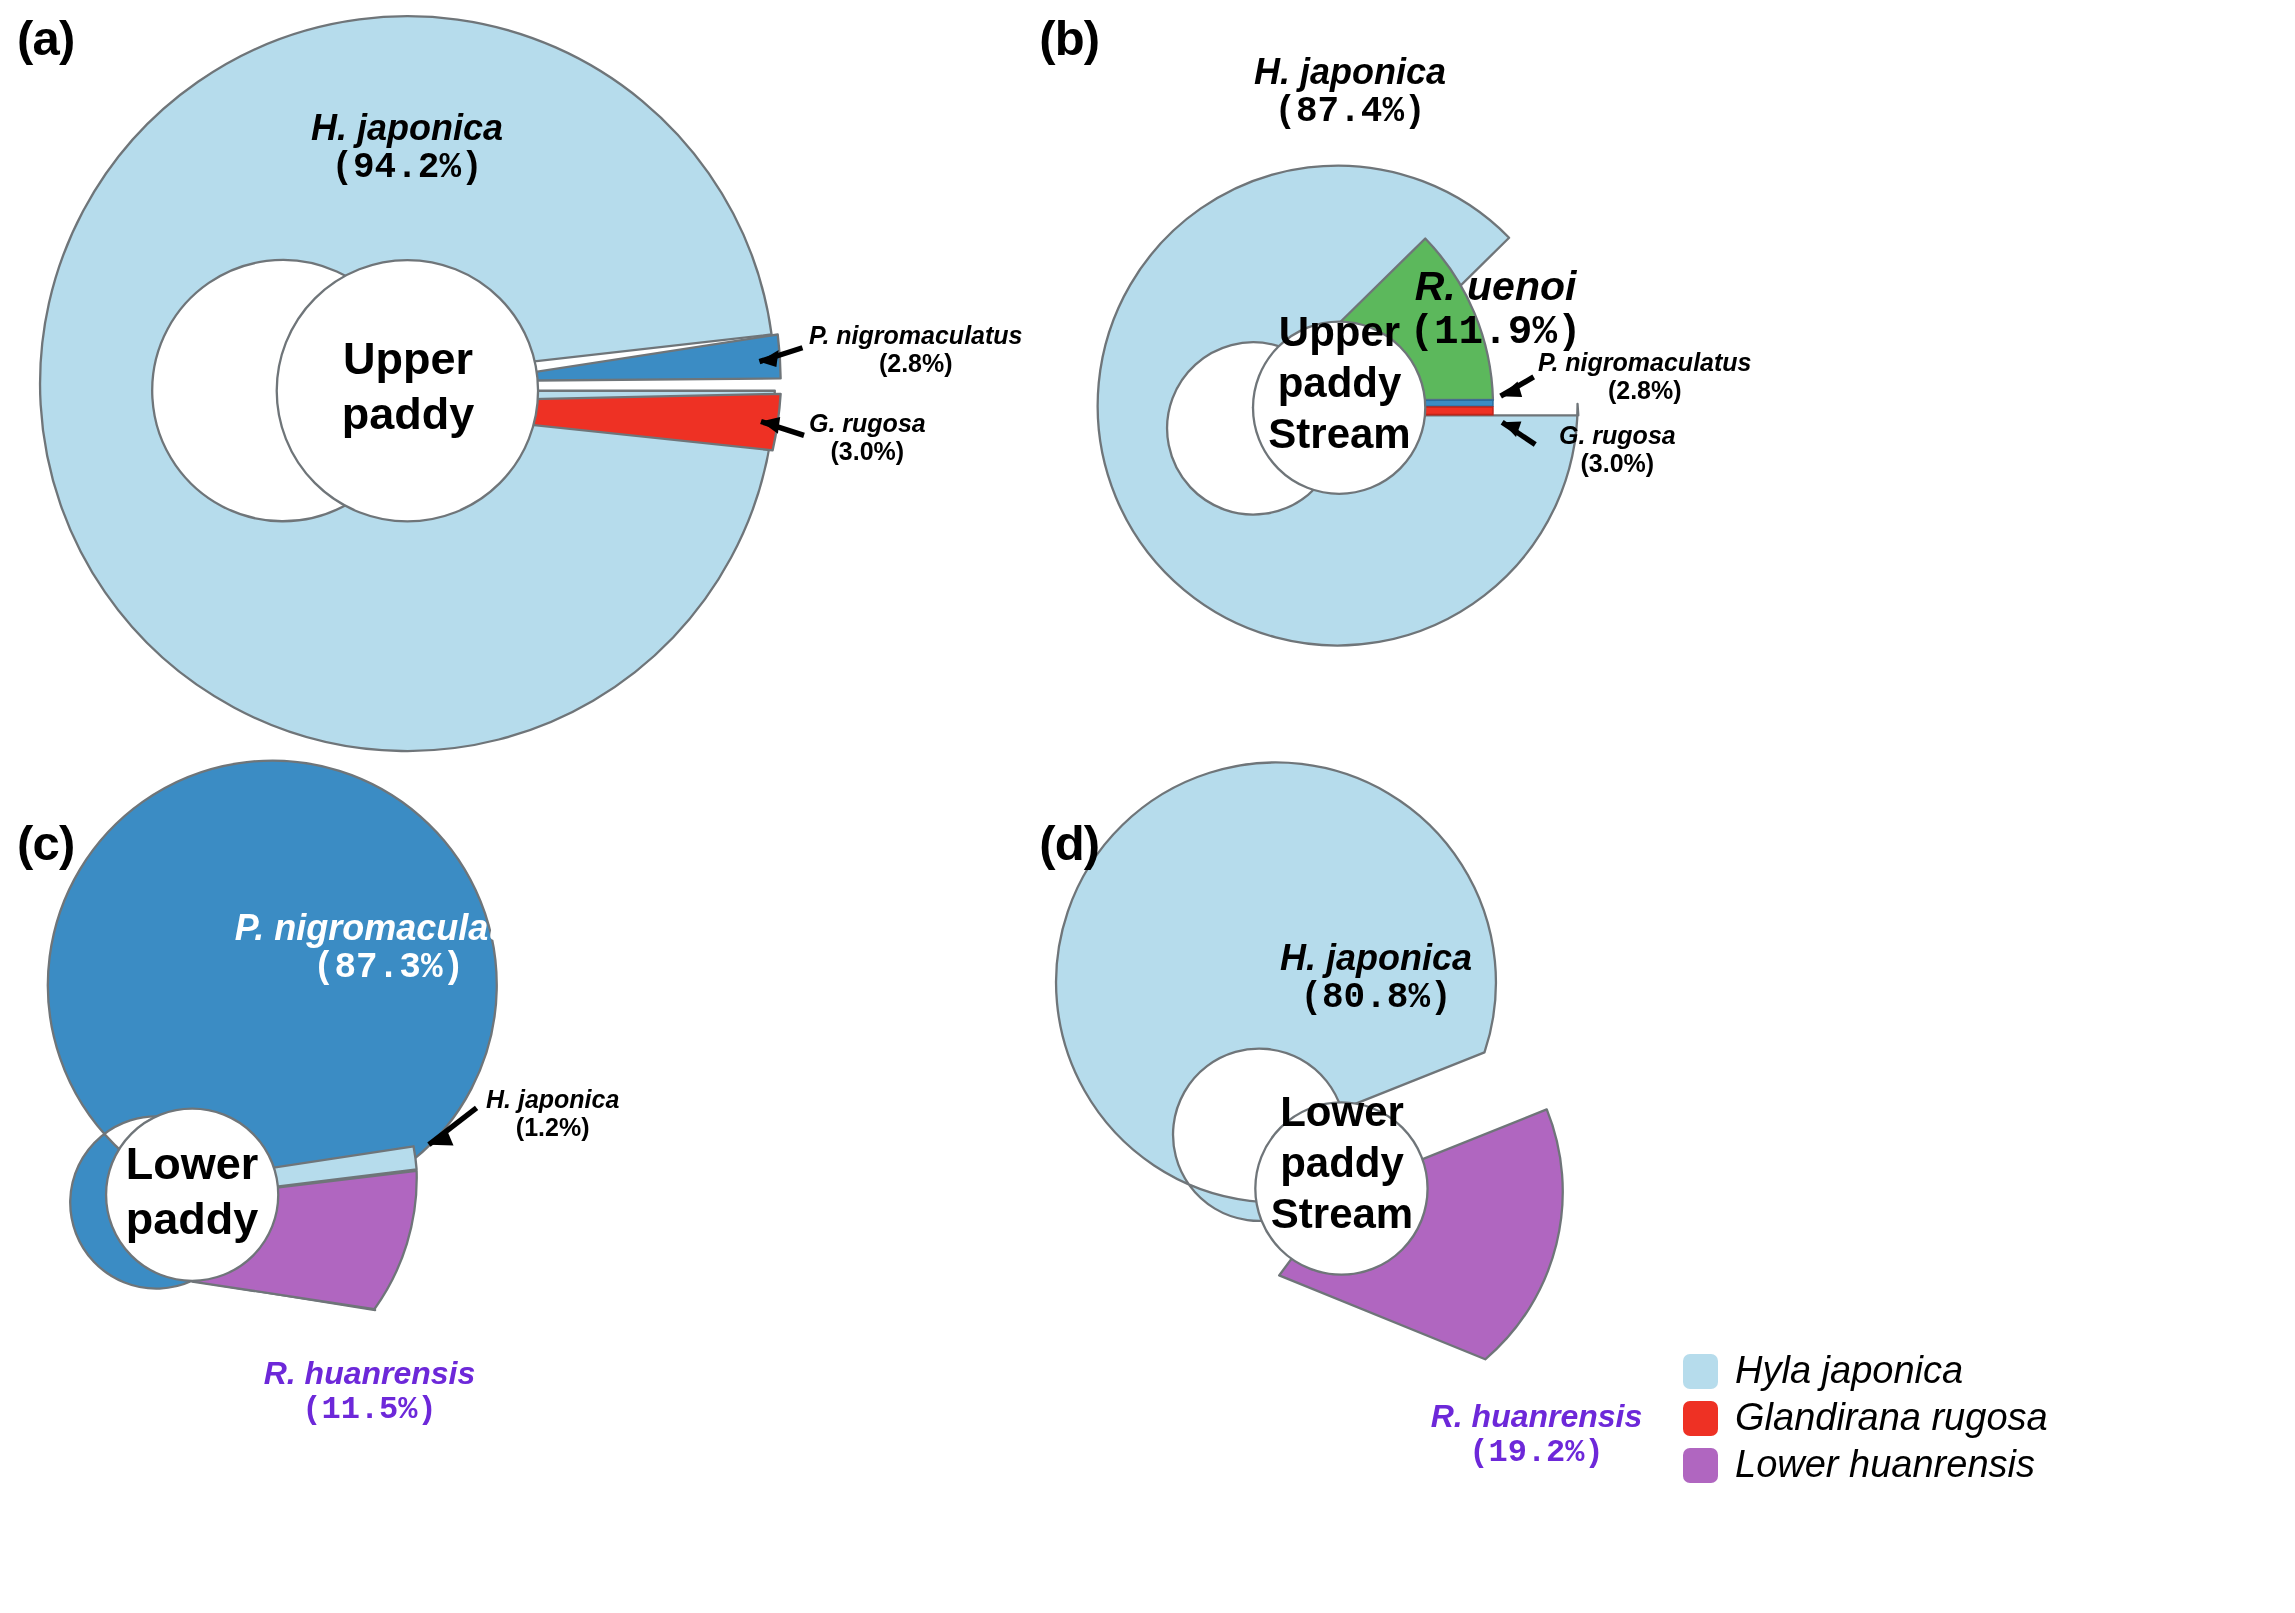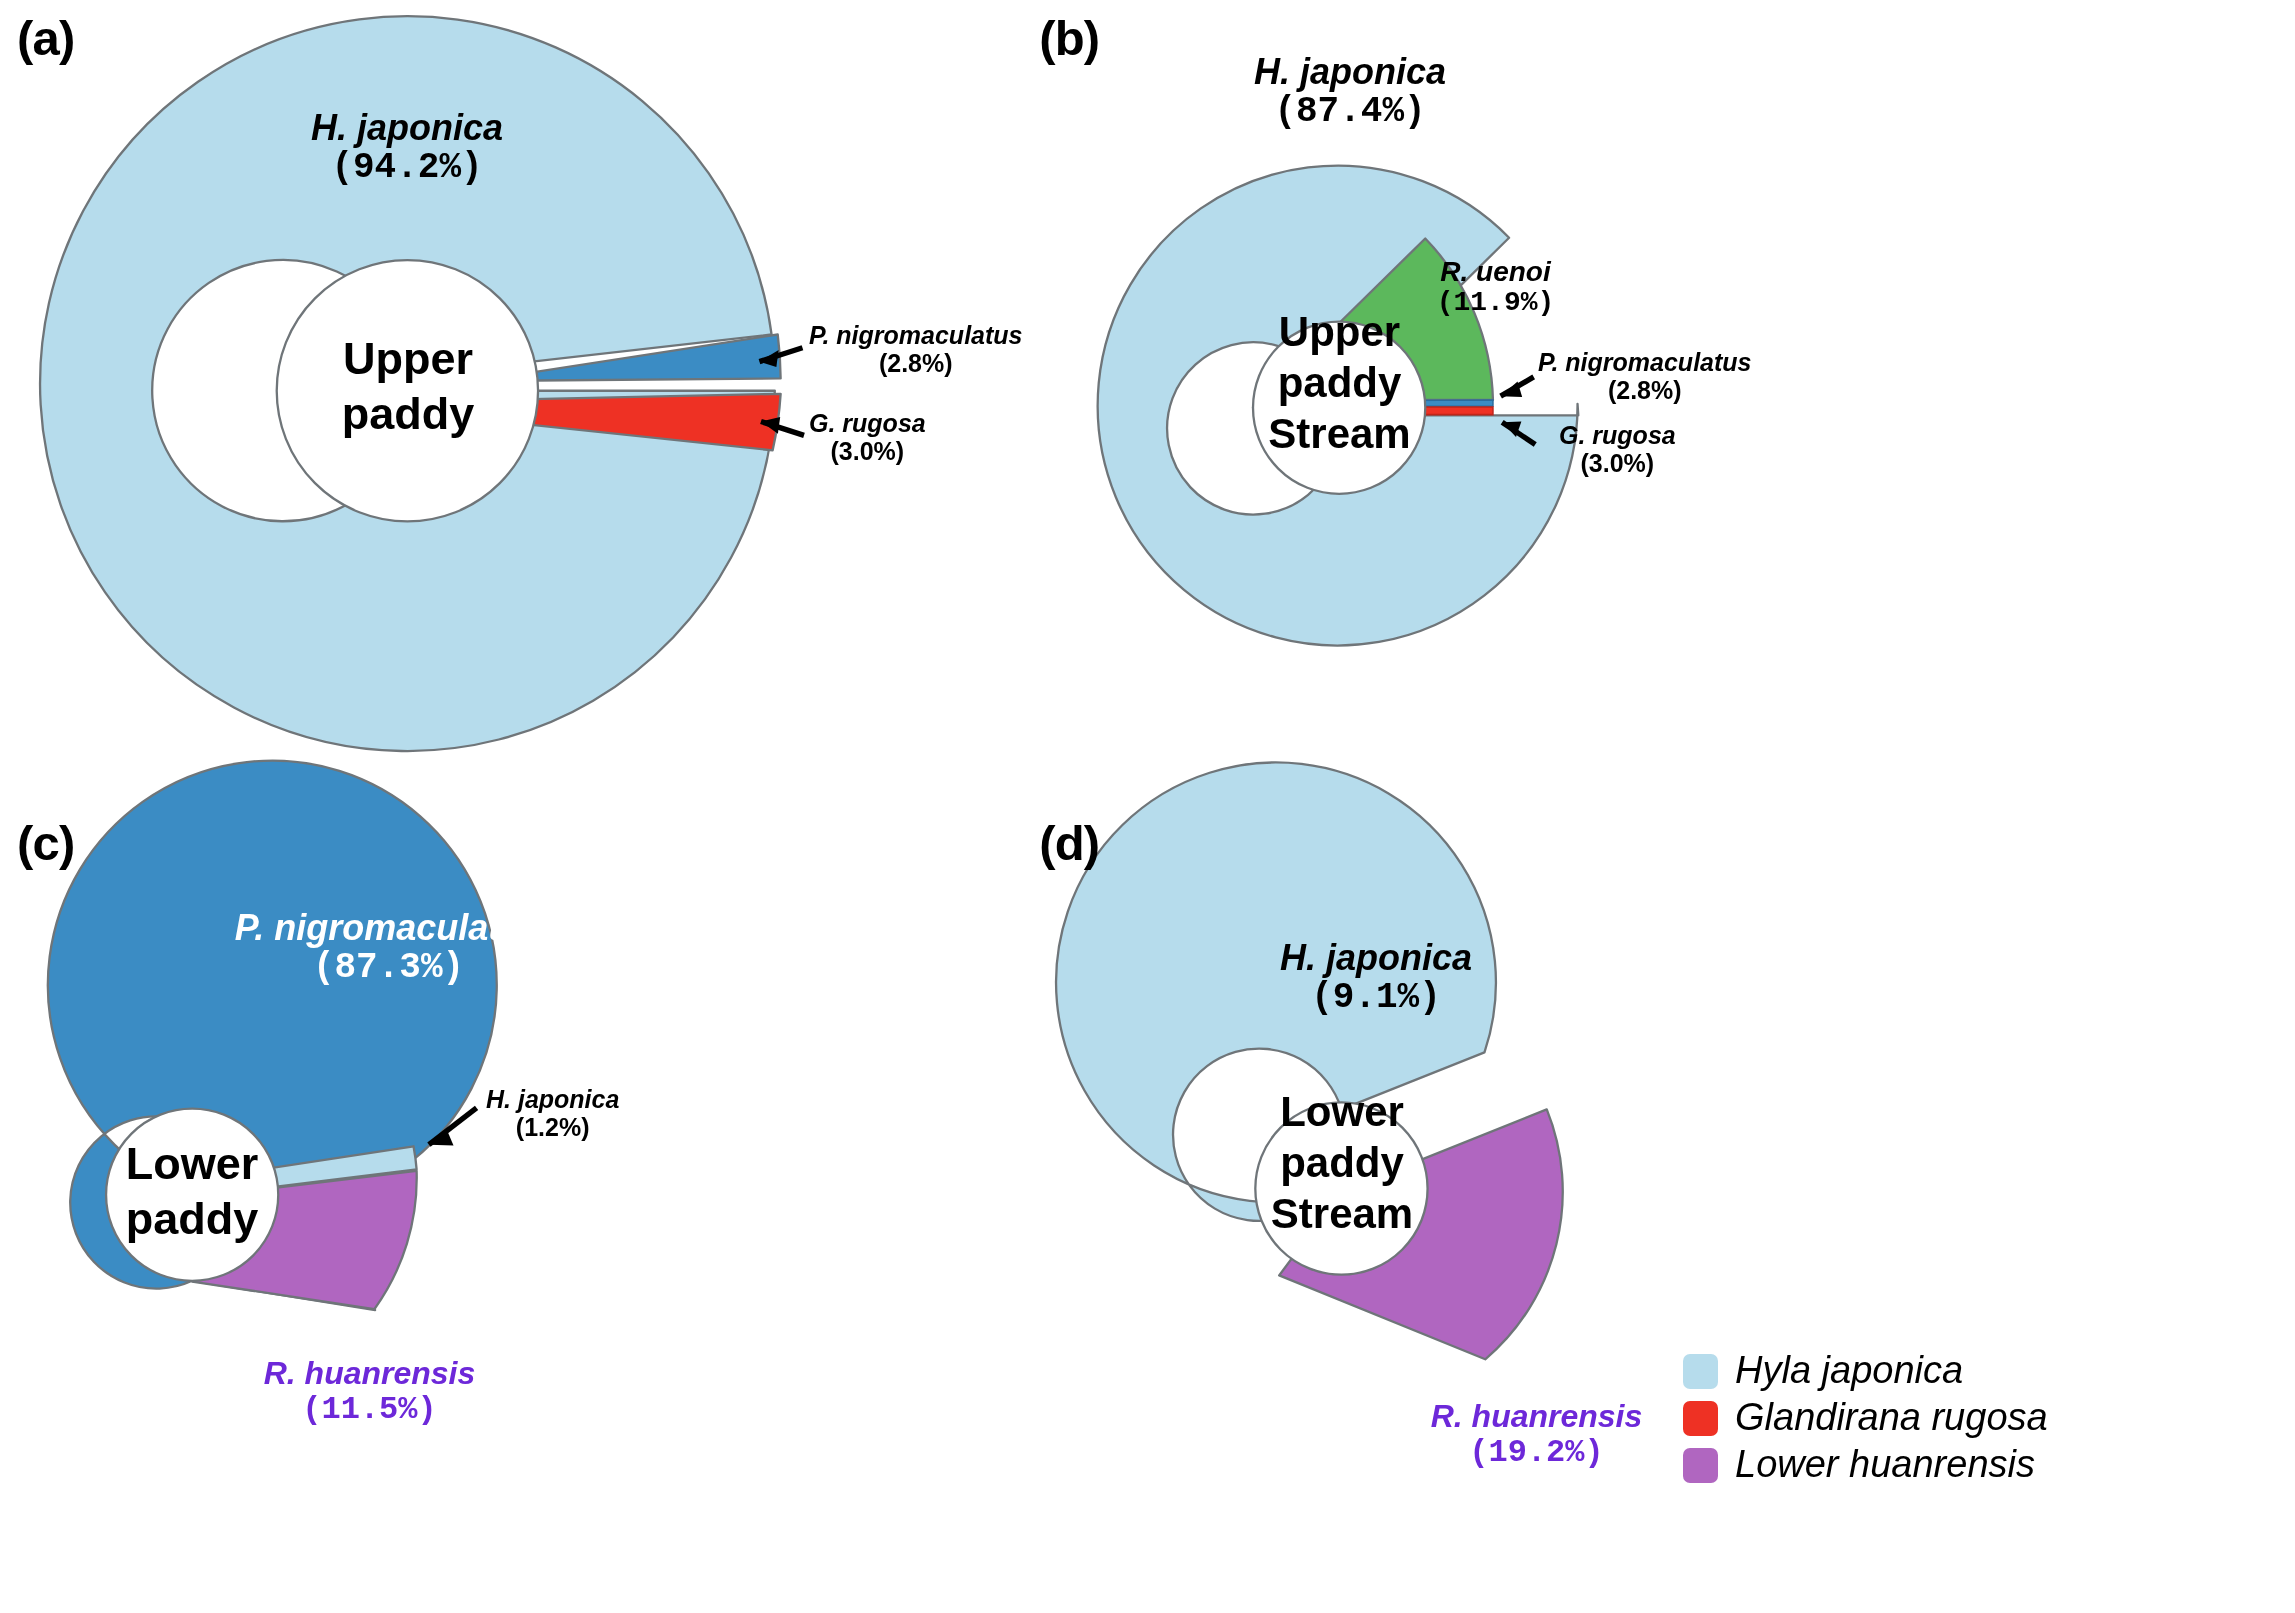--- a/index.html
+++ b/index.html
@@ -116,21 +116,21 @@
       <line x1="657" y1="578" x2="614" y2="549" stroke="#000" stroke-width="7"></line>
       <polygon points="614,549 639,548 632,568" fill="#000"></polygon>
     </g>
   </svg>
 
   <div class="wlabel" style="left:74px;top:52px;width:492px;">
     <span>H. japonica</span>
     <span class="pct">(87.4%)</span>
   </div>
 
-  <div class="wlabel" style="left:350px;top:256px;width:231px;font-size:28px;">
+  <div class="wlabel" style="left:350px;top:264px;width:231px;font-size:41px;">
     <span>R. uenoi</span>
     <span class="pct">(11.9%)</span>
   </div>
 
   <div class="center-label" style="left:171px;top:306px;width:277px;font-size:42px;">
     <div>Upper</div>
     <div>paddy</div>
     <div>Stream</div>
   </div>
 
@@ -189,21 +189,21 @@
   <svg width="1265" height="814" viewBox="0 0 1645 1058">
 
     <path d="M 673 722 L 486 578 A 286 286 0 1 1 672 396 L 486 470 A 112 112 0 1 0 405 612 Z" transform="translate(-81,-68)" fill="#B6DCEC" stroke="#6F7579" stroke-width="3" stroke-linejoin="round"></path>
 
     <path d="M 405 437 L 672 330 A 286 286 0 0 1 592 655 L 324 546 Z" transform="translate(0,72)" fill="#B066C0" stroke="#6F7579" stroke-width="3" stroke-linejoin="round"></path>
     <circle cx="405" cy="505" r="112" fill="#FFFFFF" stroke="#6F7579" stroke-width="3"></circle>
   </svg>
 
   <div class="wlabel" style="left:123px;top:138px;width:446px;">
     <span>H. japonica</span>
-    <span class="pct">(9.1%)</span>
+    <span class="pct">(80.8%)</span>
   </div>
 
   <div class="wlabel white" style="left:368px;top:552px;width:277px;font-size:32px;">
     <span>R. huanrensis</span>
     <span class="pct">(19.2%)</span>
   </div>
 
   <div class="center-label" style="left:175px;top:286px;width:274px;font-size:42px;">
     <div>Lower</div>
     <div>paddy</div>

